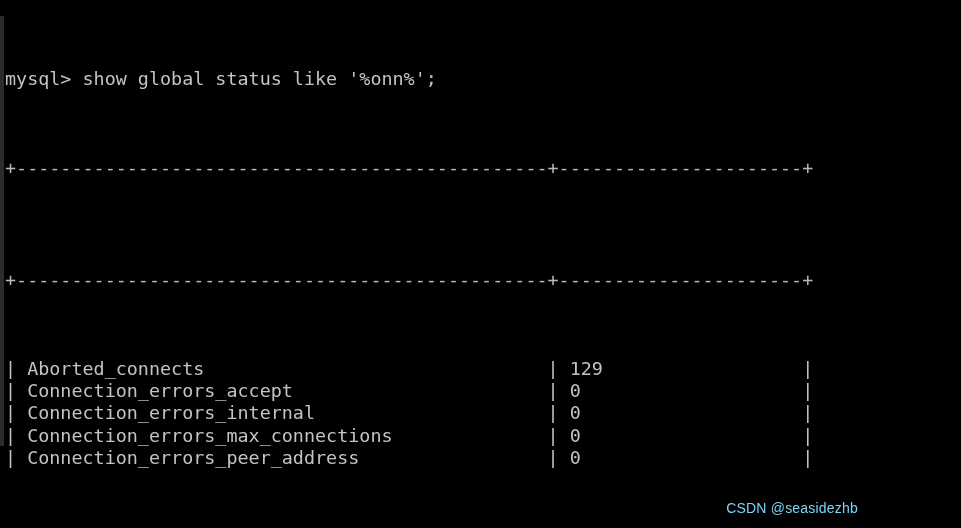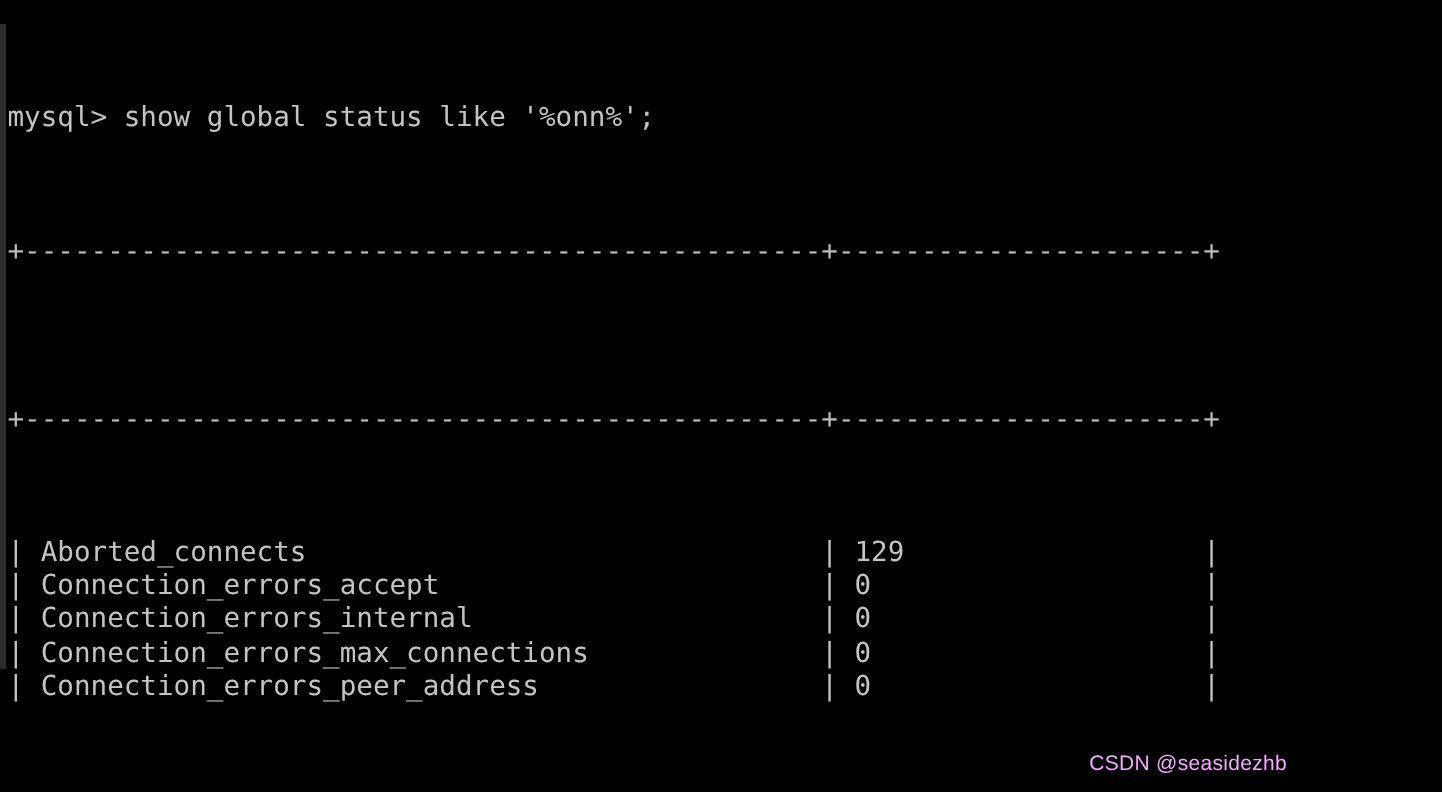--- a/index.html
+++ b/index.html
@@ -65,21 +65,21 @@
     color: #b9b9b9;
   }
 
   #watermark {
     position: absolute;
     right: 8px;
     top: 499px;
     font-family: "Liberation Sans", "DejaVu Sans", sans-serif;
     font-size: 14px;
     line-height: 18px;
-    color: #f0abfc;
+    color: #7dd3fc;
     letter-spacing: 0.2px;
     white-space: pre;
   }
 </style>
 </head>
 <body>
 
 <div id="terminal">
 
   <div id="scroll-gutter">

